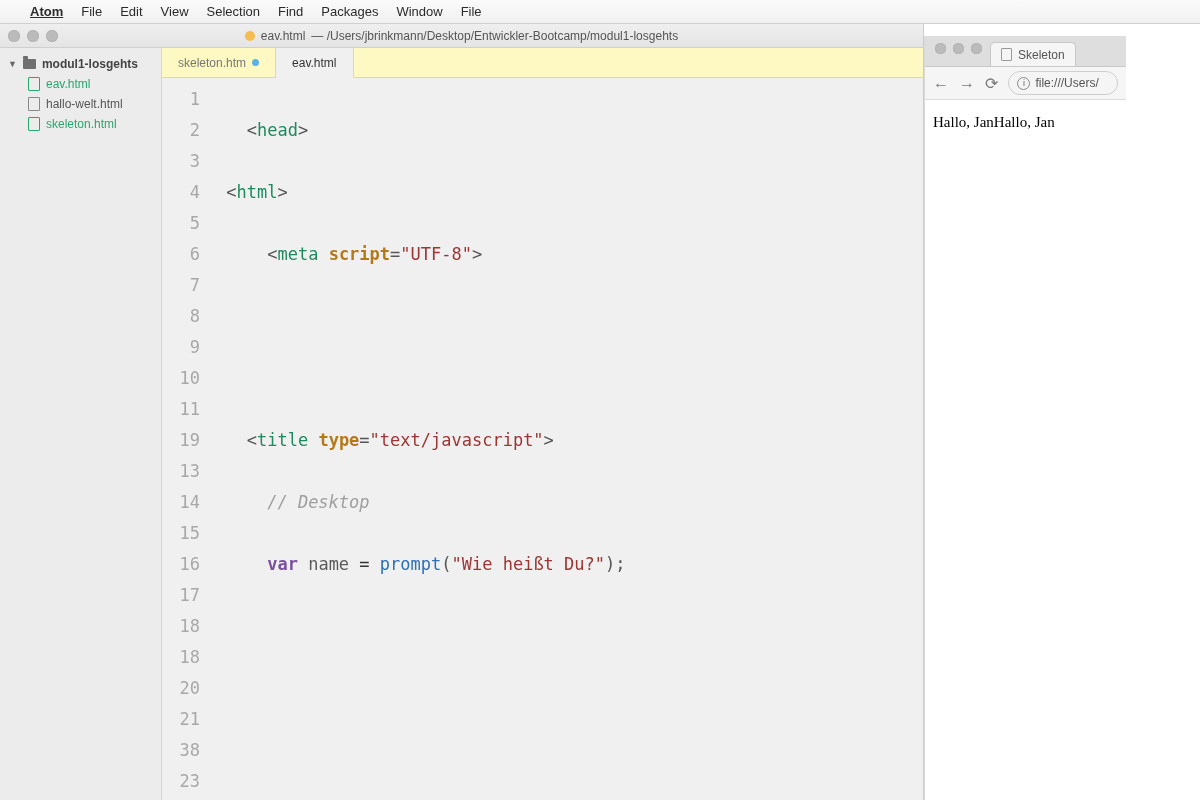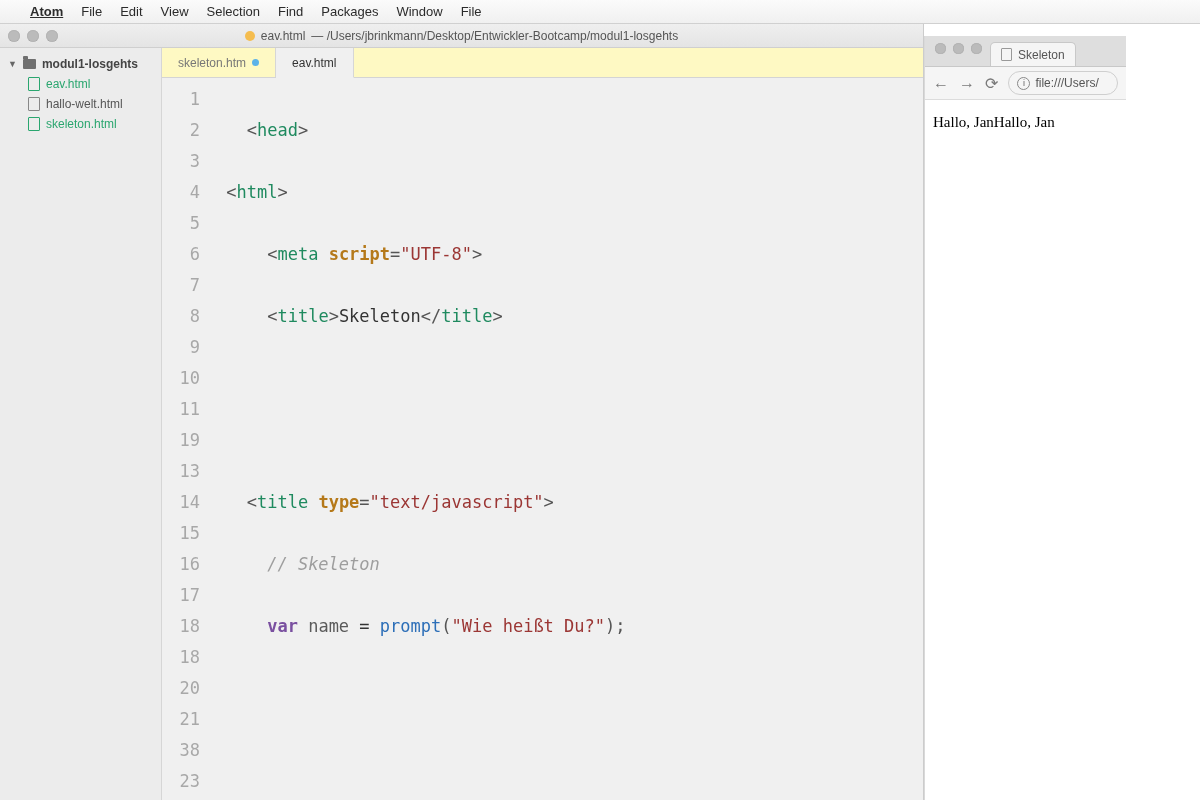--- a/index.html
+++ b/index.html
@@ -164,25 +164,24 @@
               <div>18</div>
               <div>20</div>
               <div>21</div>
               <div>38</div>
               <div>23</div>
             </div>
           <div class="lines">
 <div class="line">   <span class="t-punc">&lt;</span><span class="t-tag">head</span><span class="t-punc">&gt;</span></div>
 <div class="line"> <span class="t-punc">&lt;</span><span class="t-tag">html</span><span class="t-punc">&gt;</span></div>
 <div class="line">     <span class="t-punc">&lt;</span><span class="t-tag">meta</span> <span class="t-attr">script</span><span class="t-punc">=</span><span class="t-str">"UTF-8"</span><span class="t-punc">&gt;</span></div>
-<div class="line">     <span class="t-punc">&lt;</span><span class="t-tag">title</span><span class="t-punc">&gt;</span><span class="t-title">Skeleton</span><span class="t-punc">&lt;/</span><span class="t-tag">title</span><span class="t-punc">&gt;</span></div>
 <div class="line"> </div>
 <div class="line"> </div>
 <div class="line">   <span class="t-punc">&lt;</span><span class="t-tag">title</span> <span class="t-attr">type</span><span class="t-punc">=</span><span class="t-str">"text/javascript"</span><span class="t-punc">&gt;</span></div>
-<div class="line">     <span class="t-cmt">// Skeleton</span></div>
+<div class="line">     <span class="t-cmt">// Desktop</span></div>
 <div class="line">     <span class="t-kw">var</span> <span class="t-name">name</span><span class="t-plain"> = </span><span class="t-func">prompt</span><span class="t-punc">(</span><span class="t-str">"Wie heißt Du?"</span><span class="t-punc">);</span></div>
 <div class="line"> </div>
 
 
 
 
 
 
 
 

